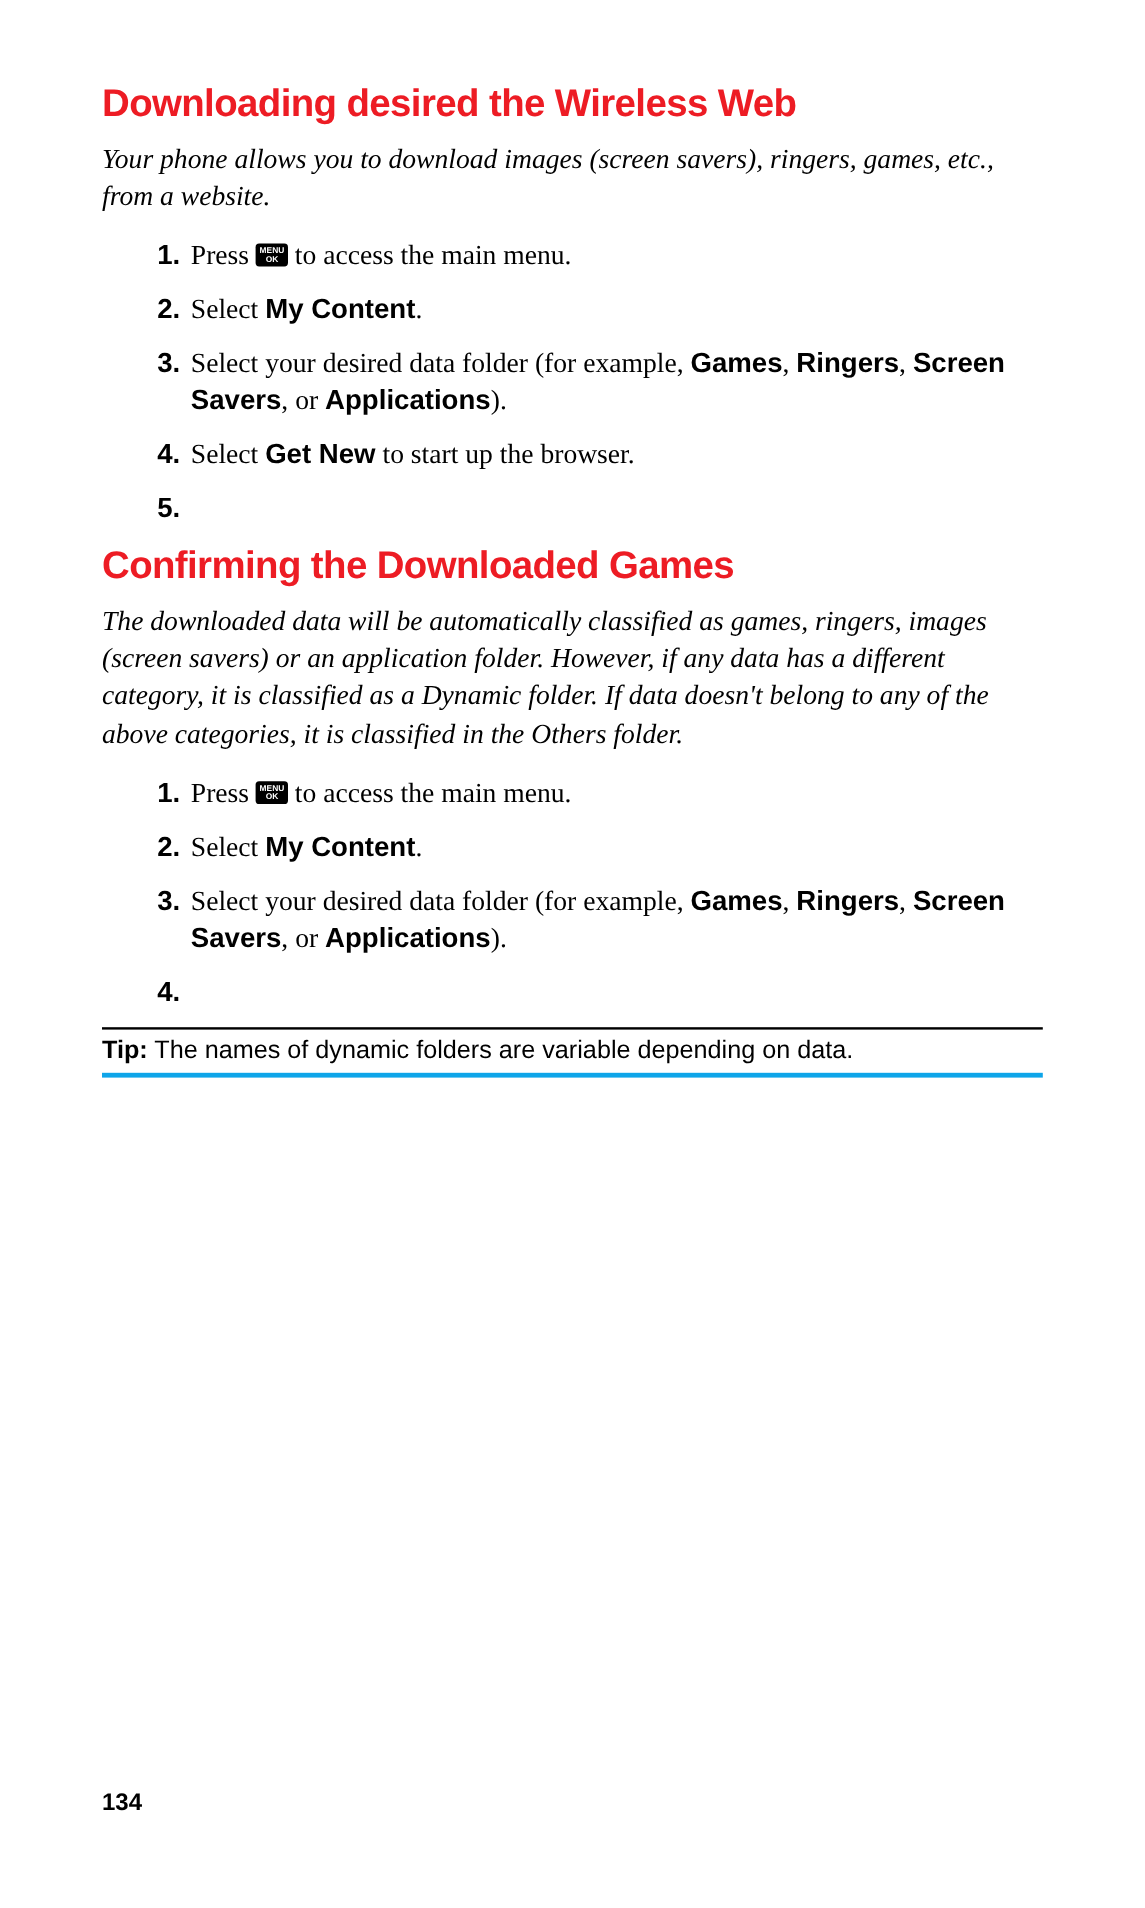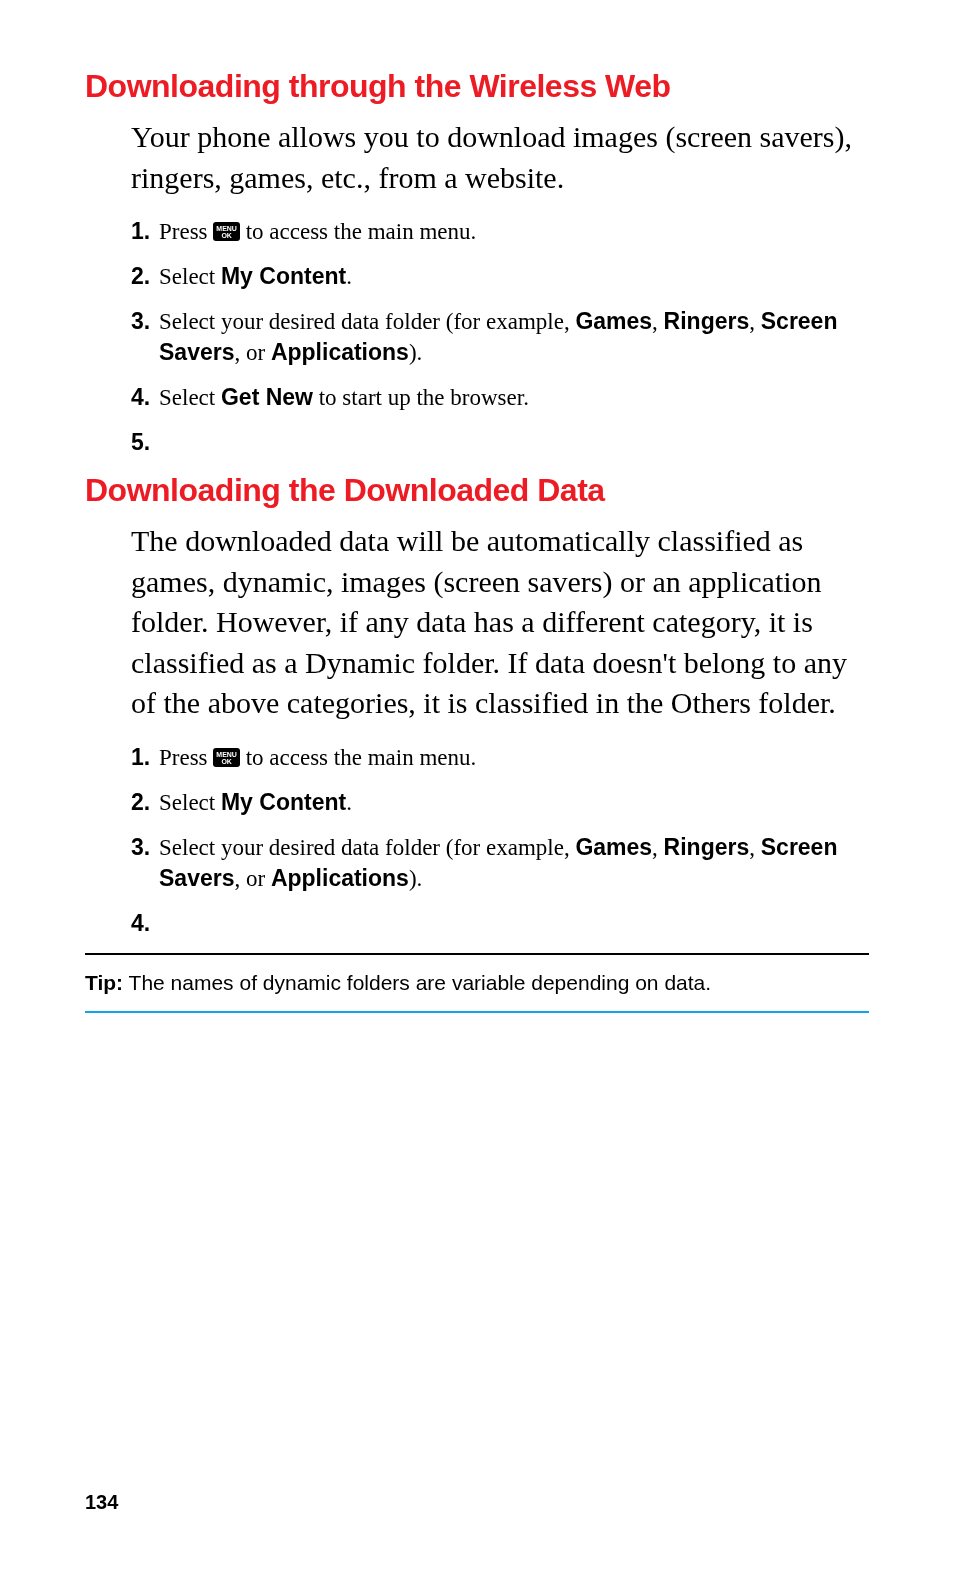--- a/index.html
+++ b/index.html
@@ -20,24 +20,24 @@
       font-family: 'Arial Black', 'Helvetica Neue', Arial, sans-serif;
       font-weight: 900;
       color: #ed1c24;
       font-size: 32px;
       letter-spacing: -0.5px;
       margin-bottom: 12px;
       margin-top: 8px;
       font-stretch: condensed;
     }
     .intro {
-      font-size: 30px;
+      font-size: 23px;
       line-height: 1.35;
-      margin-left: 46px;
       margin-bottom: 18px;
+      font-style: italic;
     }
     .steps {
       margin-left: 46px;
     }
     .step {
       display: flex;
       margin-bottom: 14px;
       font-size: 23px;
       line-height: 1.35;
     }
@@ -68,42 +68,42 @@
       border-radius: 3px;
       vertical-align: middle;
       position: relative;
       top: -2px;
     }
     .menu-icon-line {
       display: block;
     }
     .tip-box {
       border-top: 2px solid #000;
-      border-bottom: 2px solid #0ea5e9;
-      padding: 16px 0;
+      border-bottom: 4px solid #0ea5e9;
+      padding: 6px 0;
       margin-top: 12px;
       font-family: Arial, Helvetica, sans-serif;
       font-size: 21px;
     }
     .tip-label {
       font-weight: bold;
     }
     .page-number {
       position: absolute;
       bottom: 76px;
       left: 85px;
       font-family: Arial, Helvetica, sans-serif;
       font-weight: bold;
       font-size: 20px;
     }
   </style>
 </head>
 <body>
 
-<h2 class="heading">Downloading through the Wireless Web</h2>
+<h2 class="heading">Downloading desired the Wireless Web</h2>
 <p class="intro">Your phone allows you to download images (screen savers), ringers, games, etc., from a website.</p>
 
 <ol class="steps">
   <li class="step">
     <span class="step-num">1.</span>
     <span class="step-text">
       <span>Press </span><span class="menu-icon"><span class="menu-icon-line">MENU</span><span class="menu-icon-line">OK</span></span><span> to access the main menu.</span>
     </span>
   </li>
   <li class="step">
@@ -122,22 +122,22 @@
     <span class="step-num">4.</span>
     <span class="step-text">
       <span>Select </span><span class="bold-sans">Get New</span><span> to start up the browser.</span>
     </span>
   </li>
   <li class="step">
     <span class="step-num">5.</span>
   </li>
 </ol>
 
-<h2 class="heading">Downloading the Downloaded Data</h2>
-<p class="intro">The downloaded data will be automatically classified as games, dynamic, images (screen savers) or an application folder. However, if any data has a different category, it is classified as a Dynamic folder. If data doesn't belong to any of the above categories, it is classified in the Others folder.</p>
+<h2 class="heading">Confirming the Downloaded Games</h2>
+<p class="intro">The downloaded data will be automatically classified as games, ringers, images (screen savers) or an application folder. However, if any data has a different category, it is classified as a Dynamic folder. If data doesn't belong to any of the above categories, it is classified in the Others folder.</p>
 
 <ol class="steps">
   <li class="step">
     <span class="step-num">1.</span>
     <span class="step-text">
       <span>Press </span><span class="menu-icon"><span class="menu-icon-line">MENU</span><span class="menu-icon-line">OK</span></span><span> to access the main menu.</span>
     </span>
   </li>
   <li class="step">
     <span class="step-num">2.</span>

